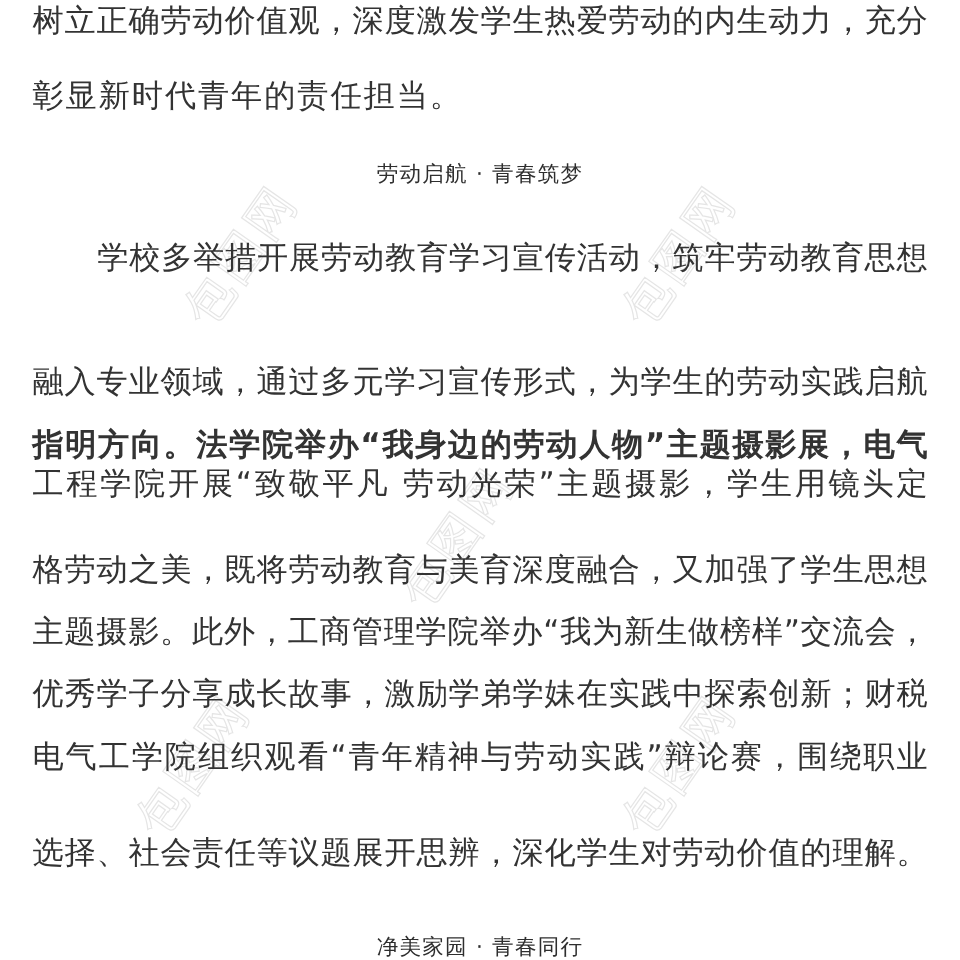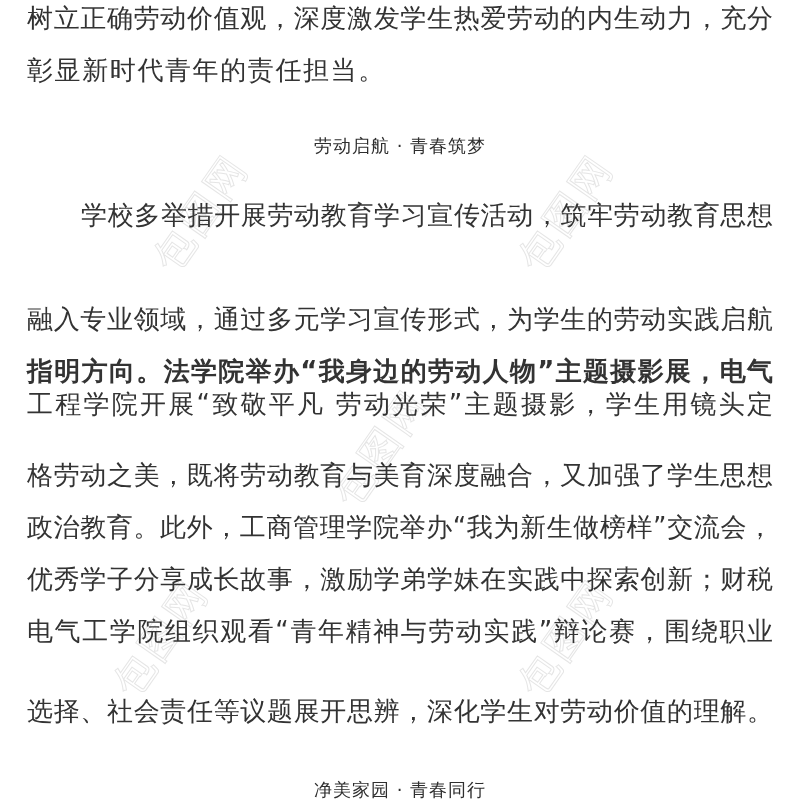--- a/index.html
+++ b/index.html
@@ -66,29 +66,29 @@
 
 <div class="page">
 
   <div class="watermark" style="left:135px; top:185px;">包图网</div>
   <div class="watermark" style="left:500px; top:185px;">包图网</div>
   <div class="watermark" style="left:315px; top:420px;">包图网</div>
   <div class="watermark" style="left:95px; top:610px;">包图网</div>
   <div class="watermark" style="left:500px; top:610px;">包图网</div>
 
   <div class="line" style="top:-2px;">树立正确劳动价值观，深度激发学生热爱劳动的内生动力，充分</div>
-  <div class="line last" style="top:50px;">彰显新时代青年的责任担当。</div>
+  <div class="line last" style="top:60px;">彰显新时代青年的责任担当。</div>
 
   <div class="heading" style="top:126px;">劳动启航 · 青春筑梦</div>
 
   <div class="line indent" style="top:195px;">学校多举措开展劳动教育学习宣传活动，筑牢劳动教育思想</div>
   <div class="line" style="top:299px;">融入专业领域，通过多元学习宣传形式，为学生的劳动实践启航</div>
   <div class="line" style="top:351px;font-weight:bold;">指明方向。法学院举办“我身边的劳动人物”主题摄影展，电气</div>
   <div class="line" style="top:384px;">工程学院开展“致敬平凡 劳动光荣”主题摄影，学生用镜头定</div>
   <div class="line" style="top:455px;">格劳动之美，既将劳动教育与美育深度融合，又加强了学生思想</div>
-  <div class="line" style="top:507px;">政治教育。此外，工商管理学院举办“我为新生做榜样”交流会，</div>
+  <div class="line" style="top:507px;">主题摄影。此外，工商管理学院举办“我为新生做榜样”交流会，</div>
   <div class="line" style="top:559px;">优秀学子分享成长故事，激励学弟学妹在实践中探索创新；财税</div>
   <div class="line" style="top:611px;">电气工学院组织观看“青年精神与劳动实践”辩论赛，围绕职业</div>
   <div class="line" style="top:663px;margin-top:28px;">选择、社会责任等议题展开思辨，深化学生对劳动价值的理解。</div>
 
   <div class="heading" style="top:770px;">净美家园 · 青春同行</div>
 
 </div>
 
 </body></html>

